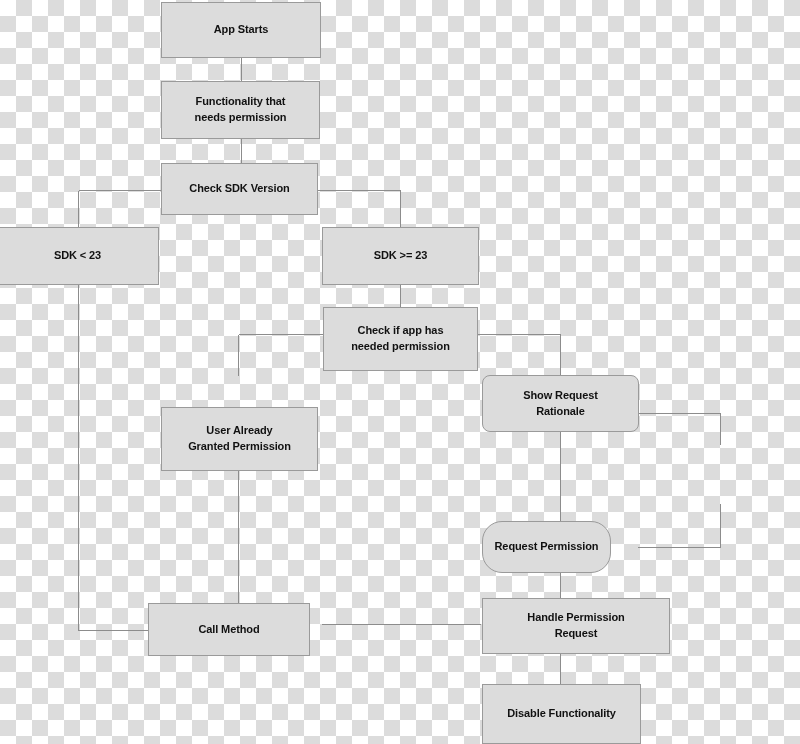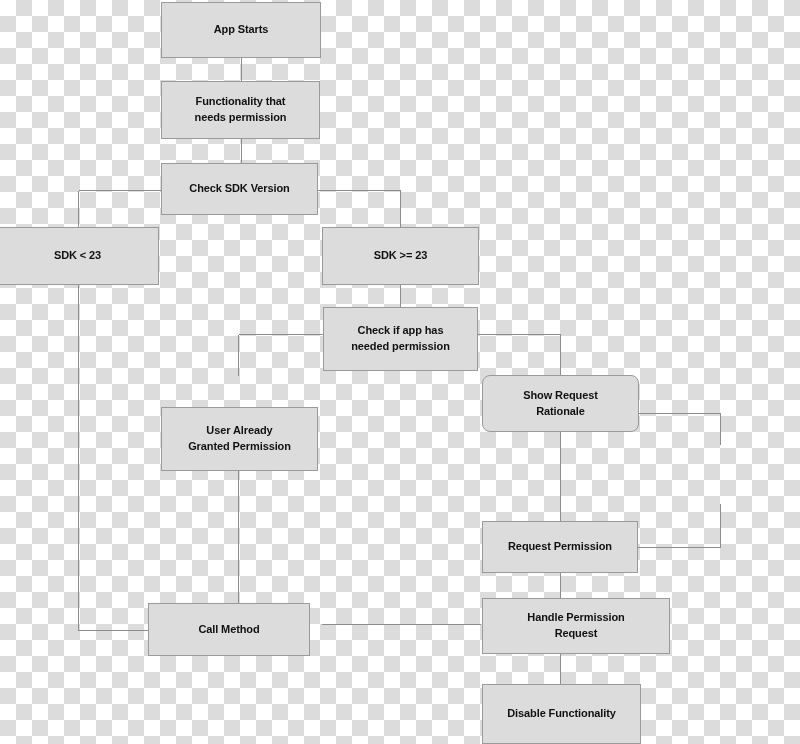--- a/index.html
+++ b/index.html
@@ -126,21 +126,21 @@
     <span class="label">User Already
 Granted Permission</span>
   </div>
 
   <div class="node" style="left:482px; top:375px; width:157px; height:57px;border-radius:8px;">
     <span class="label">Show Request
 Rationale</span>
   </div>
 
 
-  <div class="node" style="left:482px; top:521px; width:156px; height:52px;">
+  <div class="node" style="left:482px; top:521px; width:129px; height:52px;border-radius:20px;">
     <span class="label">Request Permission</span>
   </div>
 
   <div class="node" style="left:148px; top:603px; width:162px; height:53px;">
     <span class="label">Call Method</span>
   </div>
 
   <div class="node" style="left:482px; top:598px; width:188px; height:56px;">
     <span class="label">Handle Permission
 Request</span>

